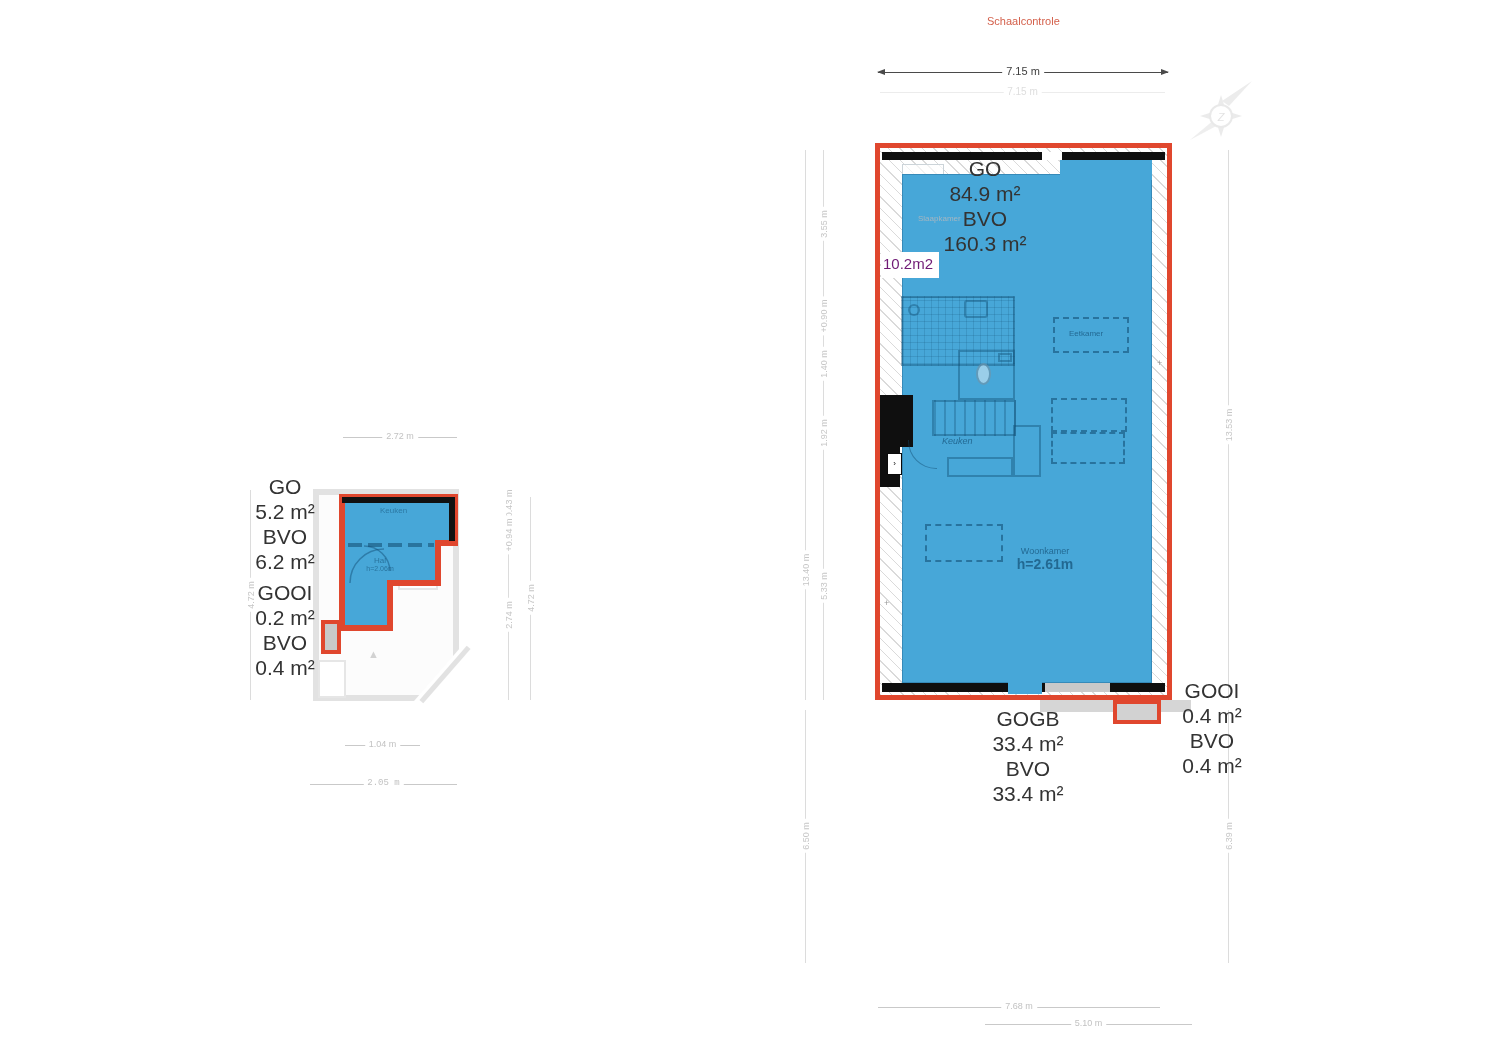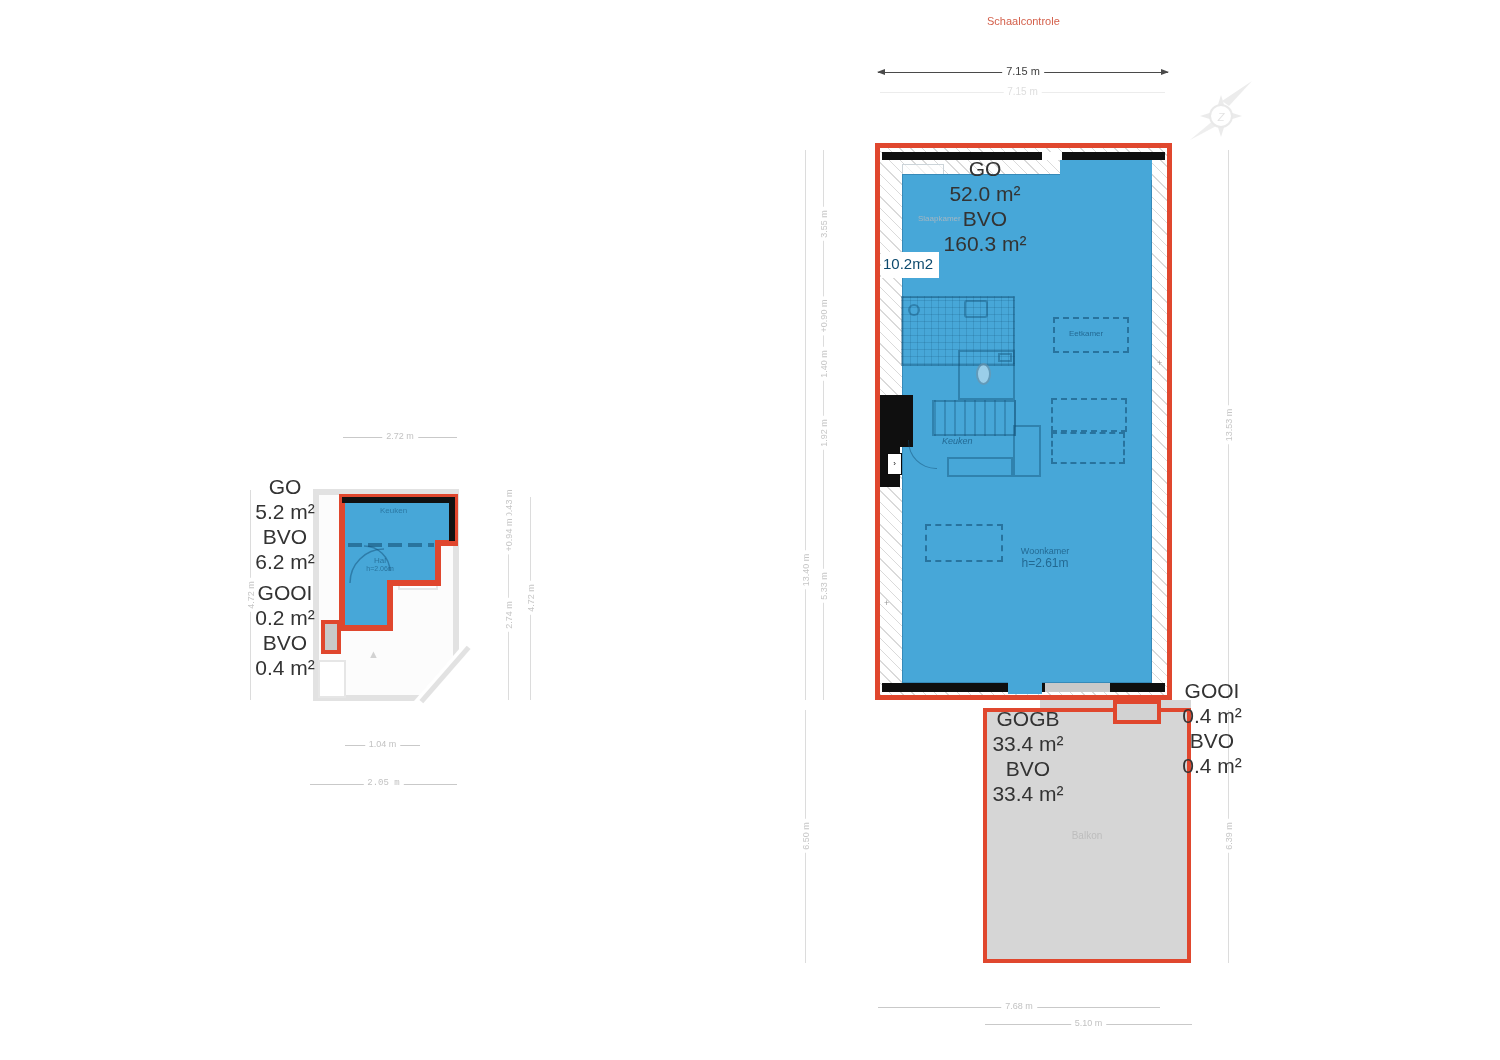--- a/index.html
+++ b/index.html
@@ -82,21 +82,21 @@
 
     <div class="blackwall" style="left:2px;right:2px;top:4px;height:8px;"></div>
     <div class="abs" style="left:162px;top:4px;width:20px;height:8px;background:#fff;z-index:21;"></div>
     <div class="blackwall" style="left:2px;right:2px;bottom:3px;height:9px;"></div>
     <div class="abs" style="left:165px;bottom:3px;width:65px;height:9px;background:#c9c9c9;z-index:21;"></div>
     <div class="blackwall" style="left:0px;top:247px;width:33px;height:52px;"></div>
     <div class="blackwall" style="left:0px;top:299px;width:20px;height:40px;"></div>
     <div class="abs" style="left:7px;top:305px;width:13px;height:20px;background:#fff;border:1px solid #0b0b0b;z-index:21;font-size:8px;color:#0b0b0b;text-align:center;line-height:20px;">›</div>
 
     <div class="abs" style="left:1px;top:104px;width:58px;height:26px;background:#fff;z-index:24;"></div>
-    <div class="abs" style="left:3px;top:107px;font-size:15px;color:#0c4a6e;z-index:25;">10.2m2</div>
+    <div class="abs" style="left:3px;top:107px;font-size:15px;color:#701a75;z-index:25;">10.2m2</div>
 
     <div class="bluedetail" style="left:21px;top:148px;width:114px;height:70px;
          background-image:repeating-linear-gradient(0deg,rgba(16,74,112,.18) 0 1px,transparent 1px 7px),repeating-linear-gradient(90deg,rgba(16,74,112,.18) 0 1px,transparent 1px 7px);"></div>
     <div class="bluedetail" style="left:28px;top:156px;width:12px;height:12px;border-radius:50%;"></div>
     <div class="bluedetail" style="left:84px;top:152px;width:24px;height:18px;border-radius:3px;"></div>
     <div class="bluedetail" style="left:78px;top:202px;width:57px;height:50px;"></div>
     <div class="bluedetail" style="left:96px;top:215px;width:15px;height:22px;border-radius:50% 50% 50% 50%;background:rgba(255,255,255,.45);"></div>
     <div class="bluedetail" style="left:118px;top:205px;width:14px;height:9px;"></div>
     <div class="bluedetail" style="left:52px;top:252px;width:84px;height:36px;
          background-image:repeating-linear-gradient(90deg,rgba(16,74,112,.30) 0 2px,transparent 2px 10px);"></div>
@@ -108,40 +108,37 @@
 
     <div class="dashedrect" style="left:173px;top:169px;width:76px;height:36px;">
       <div class="roomtxt" style="left:14px;top:10px;font-size:8px;">Eetkamer</div>
     </div>
     <div class="dashedrect" style="left:171px;top:250px;width:76px;height:34px;"></div>
     <div class="dashedrect" style="left:171px;top:284px;width:74px;height:32px;"></div>
     <div class="dashedrect" style="left:45px;top:376px;width:78px;height:38px;"></div>
 
     <div class="roomtxt" style="left:120px;top:398px;width:90px;text-align:center;">
       <div>Woonkamer</div>
-      <div style="font-size:12px;">h=2.61m</div>
+      <div style="font-size:14px;font-weight:bold;">h=2.61m</div>
     </div>
 
     <div class="abs" style="left:277px;top:210px;font-size:9px;color:#9a9a9a;z-index:23;">+</div>
     <div class="abs" style="left:4px;top:450px;font-size:9px;color:#9a9a9a;z-index:23;">+</div>
 
     <div class="abs blue" style="left:128px;bottom:1px;width:34px;height:16px;z-index:22;"></div>
   </div>
 
   <div class="arealabel" style="left:885px;top:156px;width:200px;">
     <div>GO</div>
-    <div>52.0 m²</div>
+    <div>84.9 m²</div>
     <div>BVO</div>
     <div>160.3 m²</div>
   </div>
 
   <div class="abs" style="left:1040px;top:700px;width:151px;height:12px;background:#d6d6d6;z-index:7;"></div>
-  <div class="balcony">
-    <div class="abs" style="left:0;right:0;top:118px;text-align:center;font-size:10px;color:#bdbdbd;">Balkon</div>
-  </div>
   <div class="gooibox"></div>
 
   <div class="arealabel" style="left:953px;top:706px;width:150px;">
     <div>GOGB</div>
     <div>33.4 m²</div>
     <div>BVO</div>
     <div>33.4 m²</div>
   </div>
 
   <div class="arealabel" style="left:1137px;top:678px;width:150px;">

